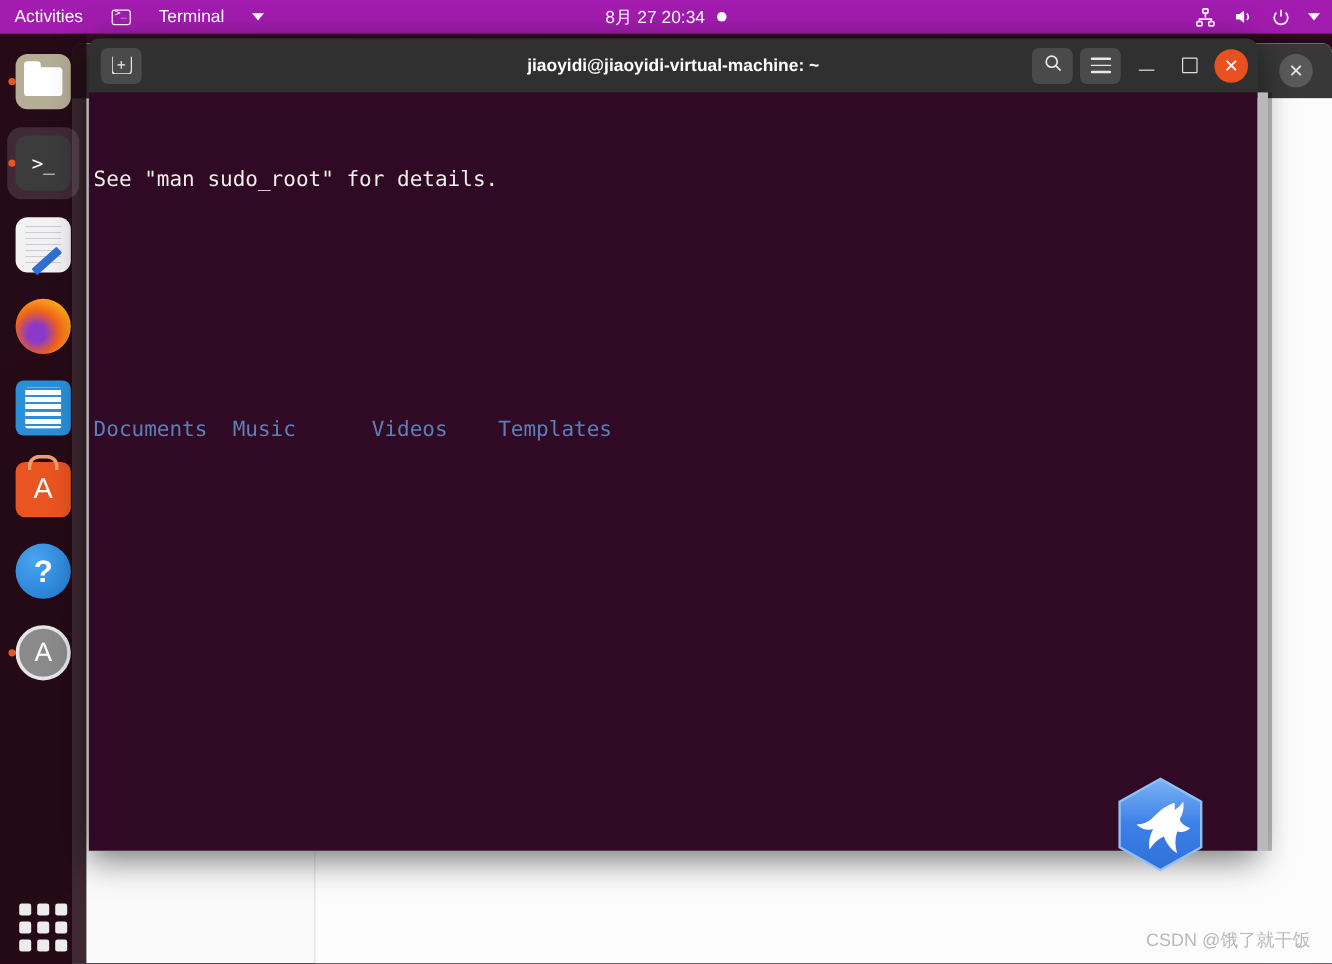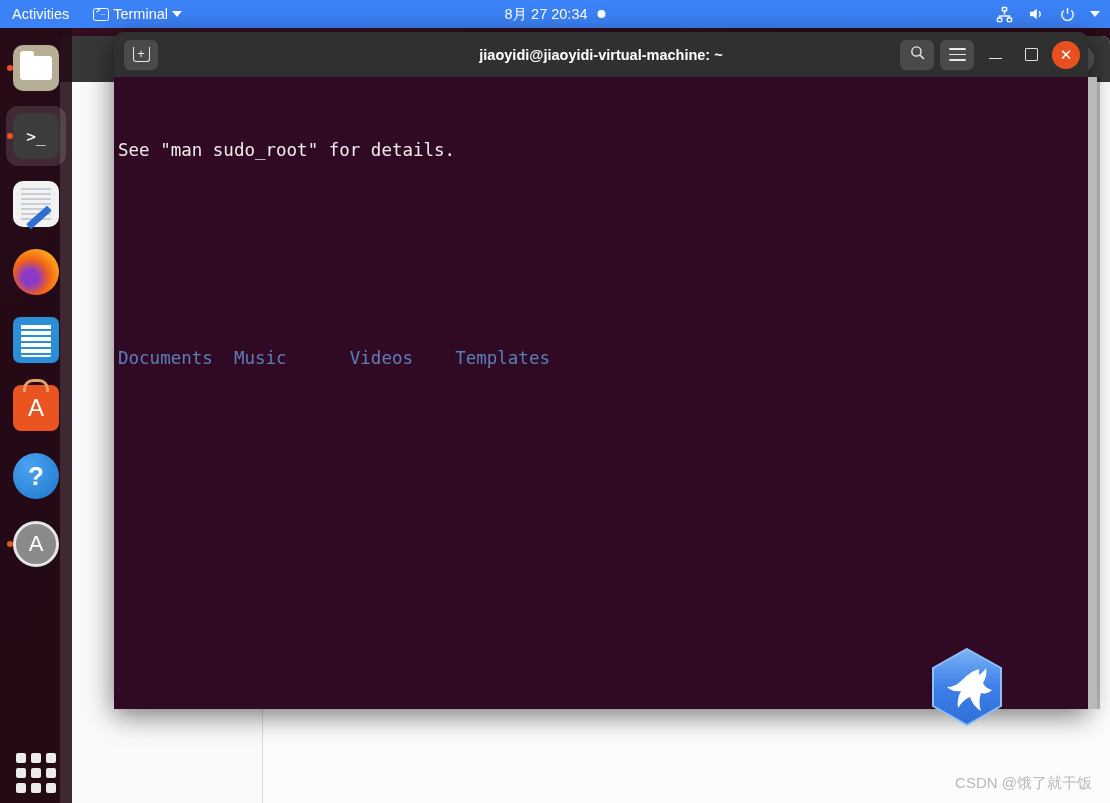--- a/index.html
+++ b/index.html
@@ -39,26 +39,26 @@
   }
   .files-sidebar-divider {
     position: absolute; left: 202px; top: 46px; bottom: 0; width: 1px;
     background: #dcdcdc;
   }
   .files-content { position: absolute; left: 203px; top: 46px; right: 0; bottom: 0; background: #fcfcfc; }
 
   
   .topbar {
     position: absolute; left: 0; top: 0; width: 1110px; height: 28px;
-    background: #3b82f6; color: #ffffff;
+    background: #a21caf; color: #ffffff;
     display: flex; align-items: center; z-index: 60;
     font-size: 14.5px;
   }
   .activities { padding: 0 14px 0 12px; line-height: 28px; }
-  .app-menu { display: flex; align-items: center; gap: 4px; padding: 0 10px; }
+  .app-menu { display: flex; align-items: center; gap: 23px; padding: 0 10px; }
   .term-mini {
     width: 16px; height: 13px; border: 1.6px solid #ffffff; border-radius: 2.5px;
     position: relative;
   }
   .term-mini::before {
     content: ">_"; position: absolute; left: 1.5px; top: -2.5px;
     font-family: "DejaVu Sans Mono", monospace; font-size: 8px; color: #fff;
   }
   .caret-down {
     width: 0; height: 0; border-left: 5px solid transparent;
@@ -132,21 +132,20 @@
     gap: 5px; align-content:center; justify-content:center;
   }
   .dock-apps span { width:10px; height:10px; background:#ececec; border-radius:2px; }
 
   
   .terminal {
     position: absolute; left: 74px; top: 32px; width: 974px; height: 677px;
     z-index: 70; border-radius: 9px 9px 0 0;
     box-shadow: 0 6px 28px rgba(0,0,0,.55);
     overflow: visible;
-    margin-left: 40px;
   }
   .term-titlebar {
     height: 45px; background: #303030; border-radius: 9px 9px 0 0;
     display: flex; align-items: center; padding: 0 8px 0 10px;
     position: relative;
   }
   .tb-btn {
     width: 34px; height: 30px; border-radius: 6px;
     display: flex; align-items: center; justify-content: center;
     color: #e8e8e8;

